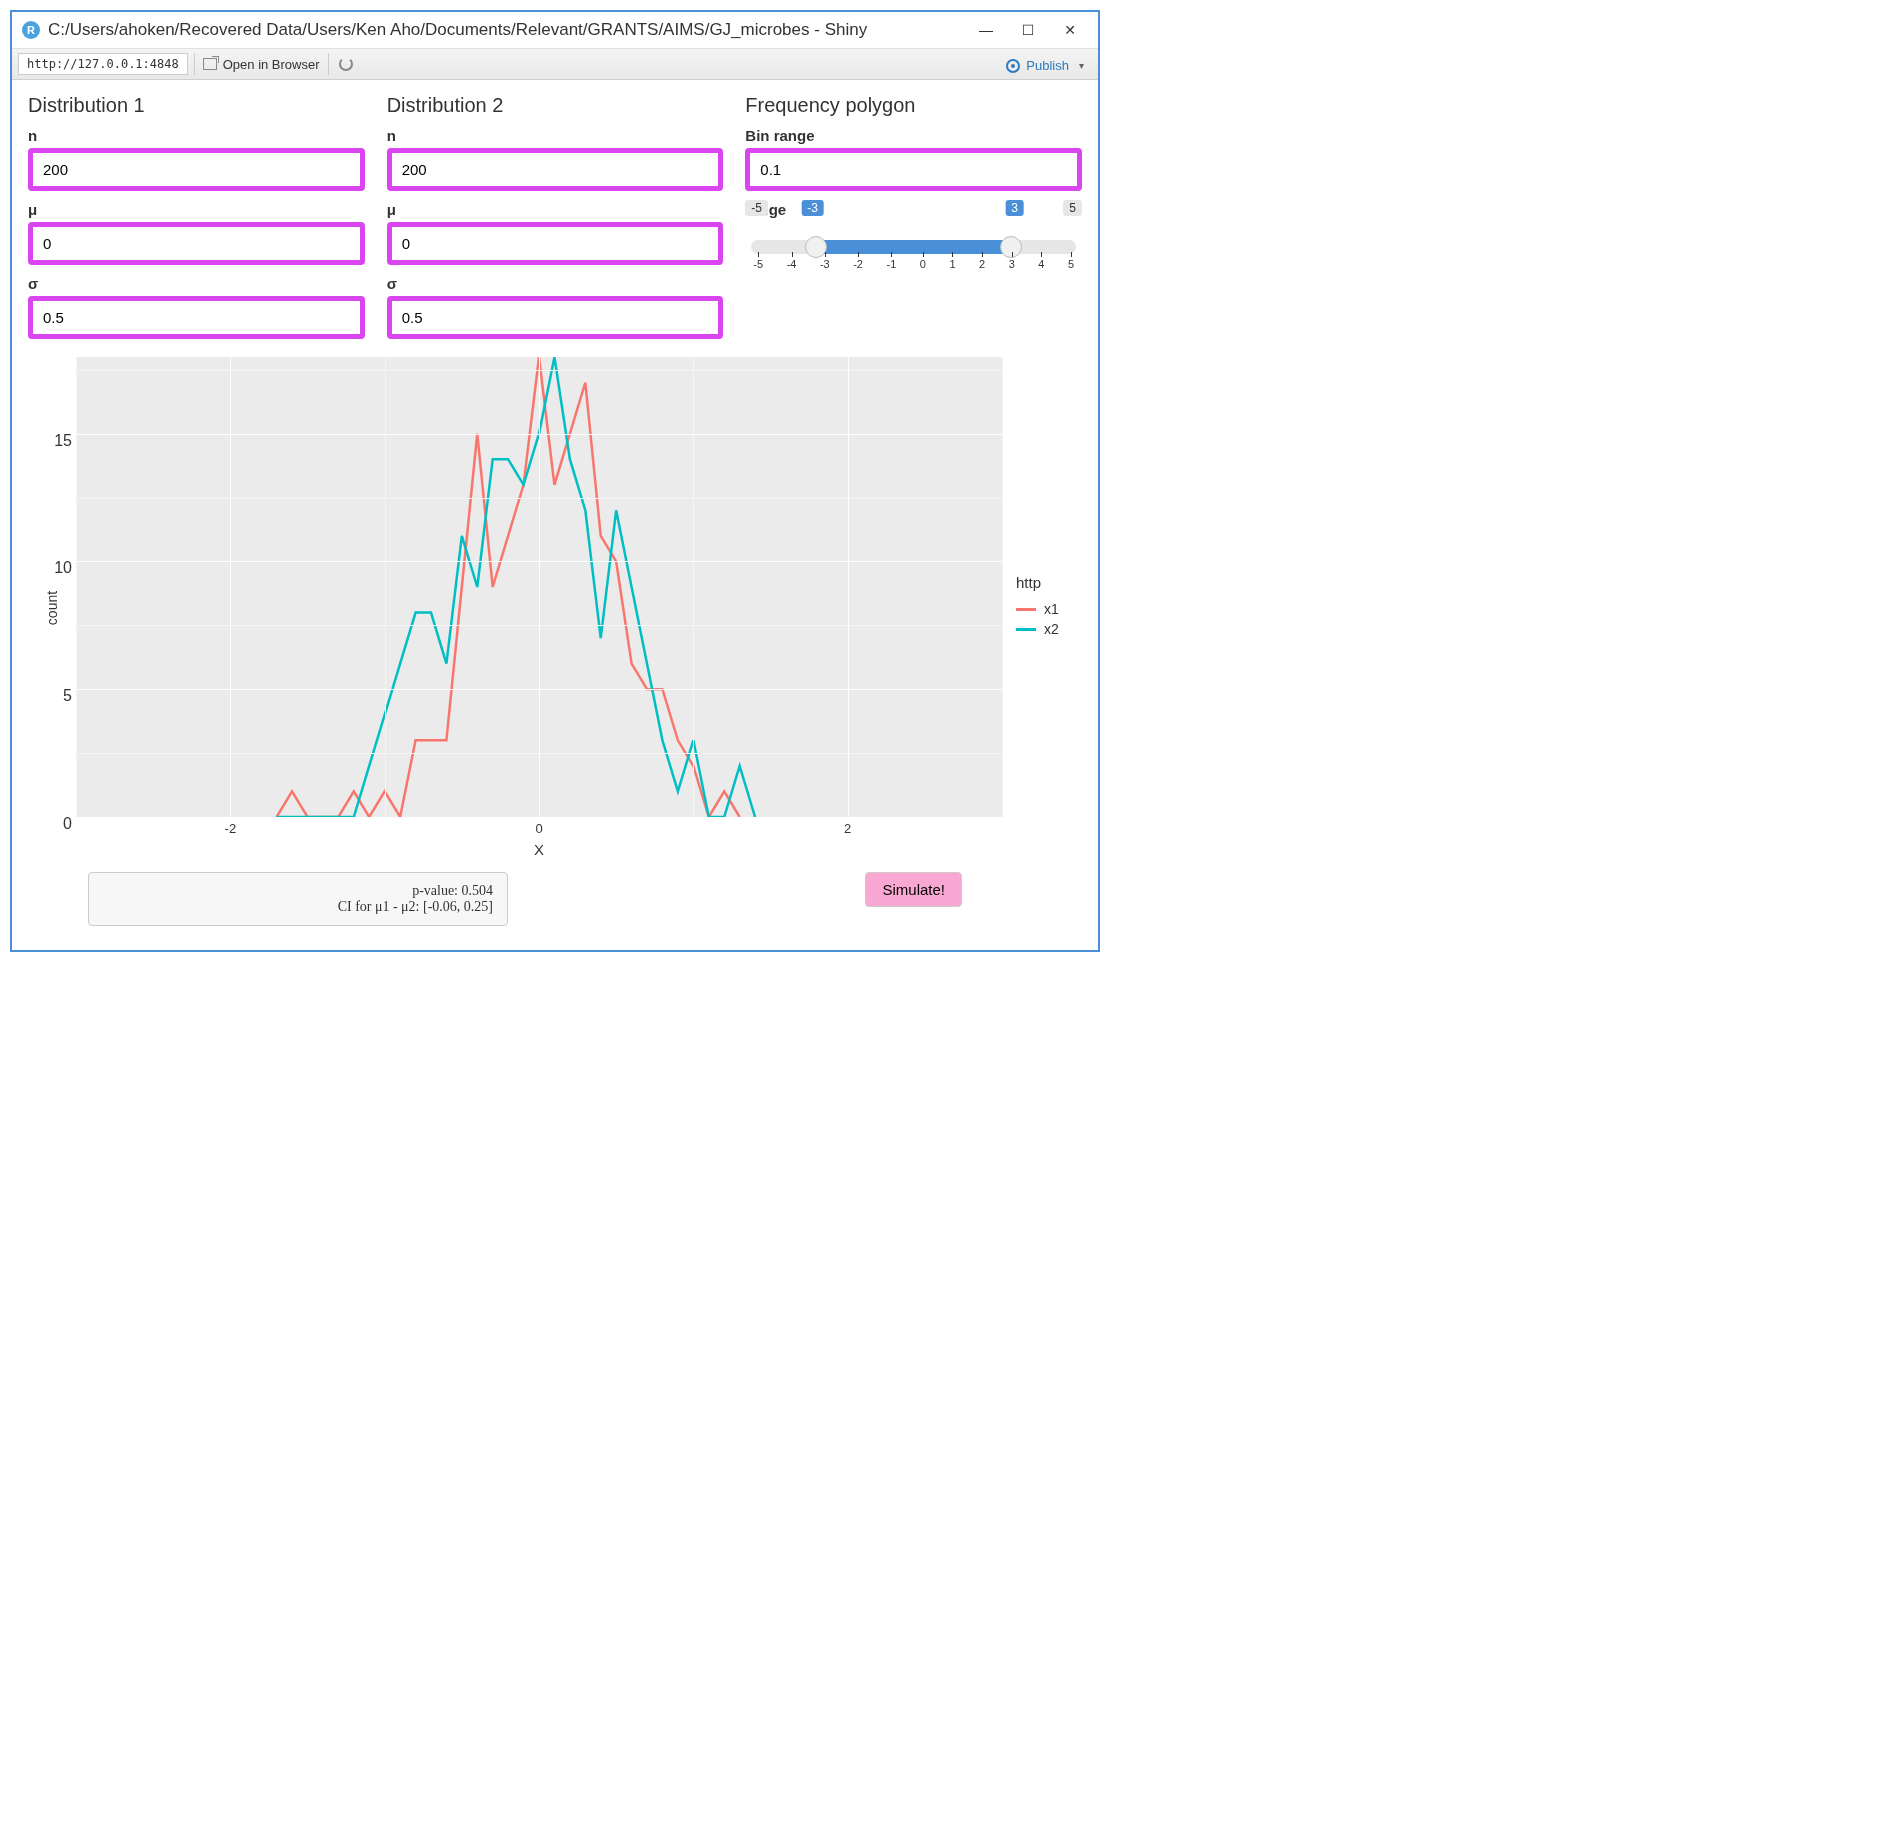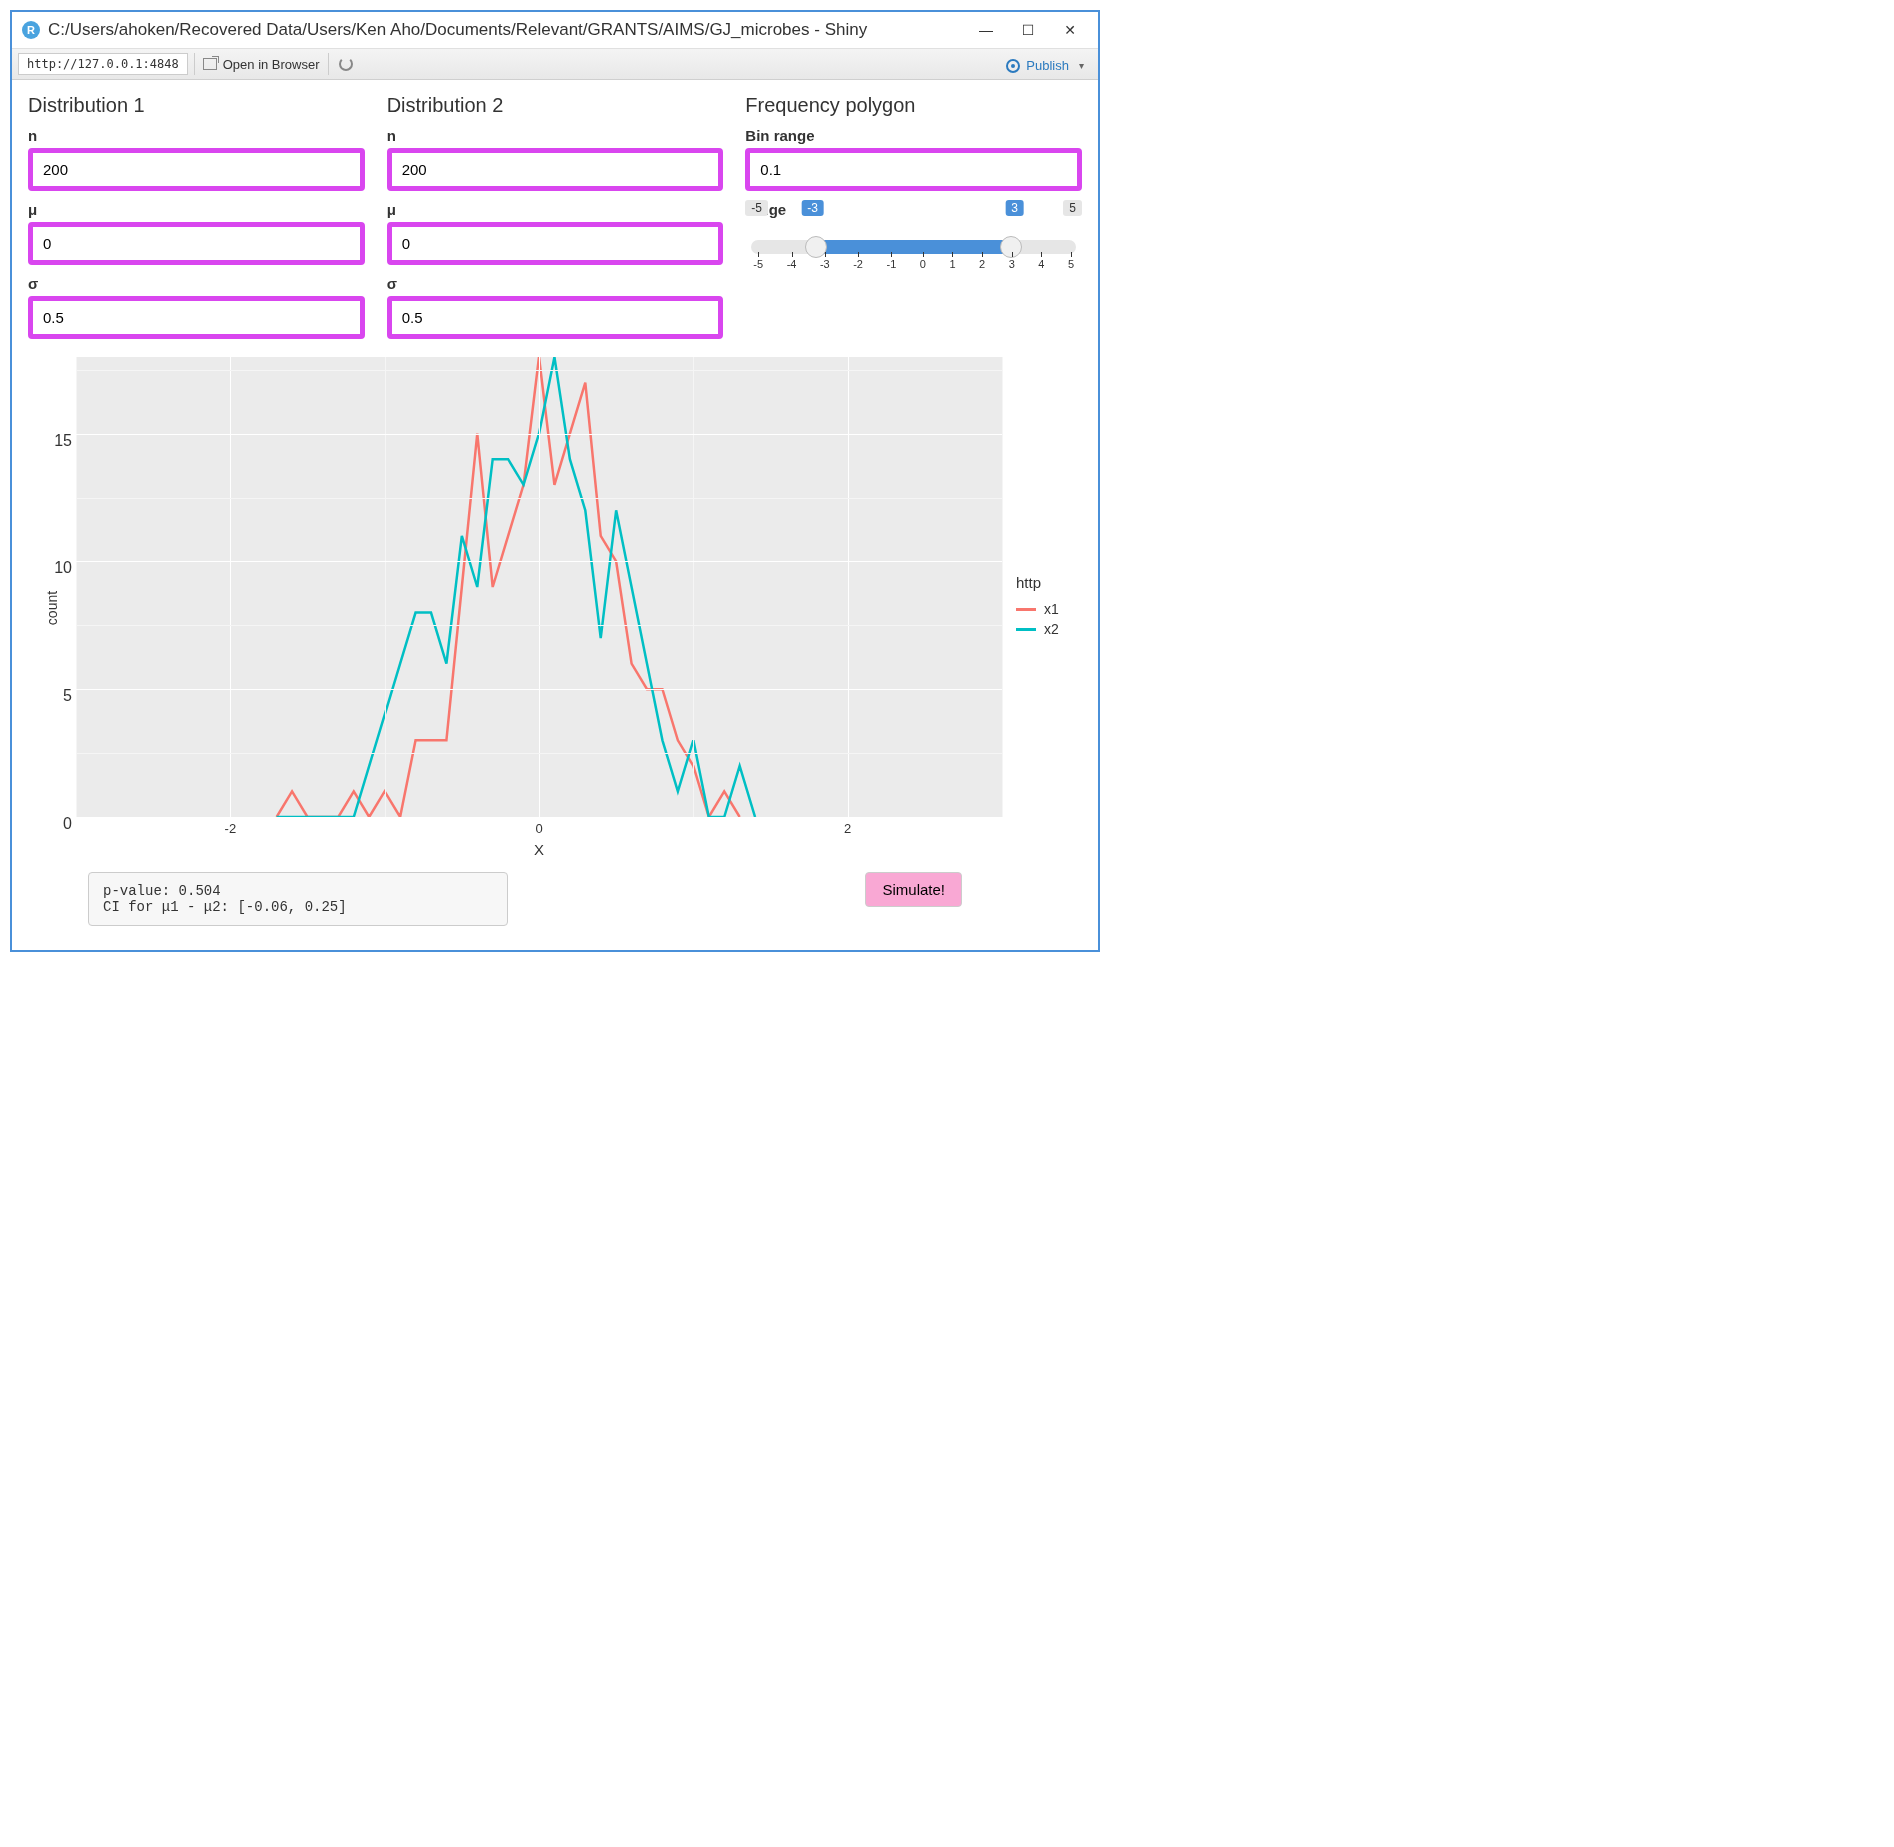--- a/index.html
+++ b/index.html
@@ -42,21 +42,21 @@
   .xaxis { display:flex; position:relative; height:22px; }
   .xaxis .tick { position:absolute; transform:translateX(-50%); font-size:13px; top:4px; }
   .yaxis { position:absolute; left:-34px; top:0; bottom:0; width:30px; }
   .yaxis .tick { position:absolute; right:0; transform:translateY(50%); font-size:16px; }
   .xlab { text-align:center; font-size:15px; margin-top:2px; }
   .legend { width:80px; padding-left:14px; display:flex; flex-direction:column; justify-content:center; }
   .legend h4 { font-weight:400; font-size:15px; margin:0 0 6px 0; }
   .legitem { display:flex; align-items:center; gap:8px; font-size:14px; margin:4px 0;}
   .swatch { width:20px; height:3px; }
   .bottomrow { display:flex; align-items:flex-start; gap:20px; margin-top:14px; }
-  .resultbox { border:1px solid #ccc; border-radius:4px; background:#f7f7f7; padding:10px 14px; font-family:Liberation Mono, monospace; font-size:14px; width:420px; margin-left:60px;}
+  .resultbox { border:1px solid #ccc; border-radius:4px; background:#f7f7f7; padding:10px 14px; font-family:Liberation Serif, serif; font-size:14px; width:420px; margin-left:60px;text-align:right;}
   .simbtn { margin-left:auto; margin-right:120px; padding:8px 16px; border:1px solid #ccc; border-radius:4px; background:#f9a8d4; font-size:15px; cursor:pointer; }
   svg.lines { position:absolute; inset:0; width:100%; height:100%; }
   .refresh-icon { width:14px; height:14px; border:2px solid #888; border-top-color:transparent; border-radius:50%; display:inline-block; }
   .openicon { width:14px; height:12px; border:1px solid #888; position:relative; display:inline-block; }
   .openicon::after { content:""; position:absolute; right:-3px; top:-3px; width:6px; height:6px; border-top:1px solid #888; border-right:1px solid #888; }
   .pubicon { width:14px; height:14px; display:inline-block; border:2px solid #2b7abf; border-radius:50%; position:relative; }
   .pubicon::after{content:"";position:absolute;left:3px;top:3px;width:4px;height:4px;background:#2b7abf;border-radius:50%;}
   .chev { font-size:10px; color:#666; margin-left:4px;}
 </style>
 </head>

